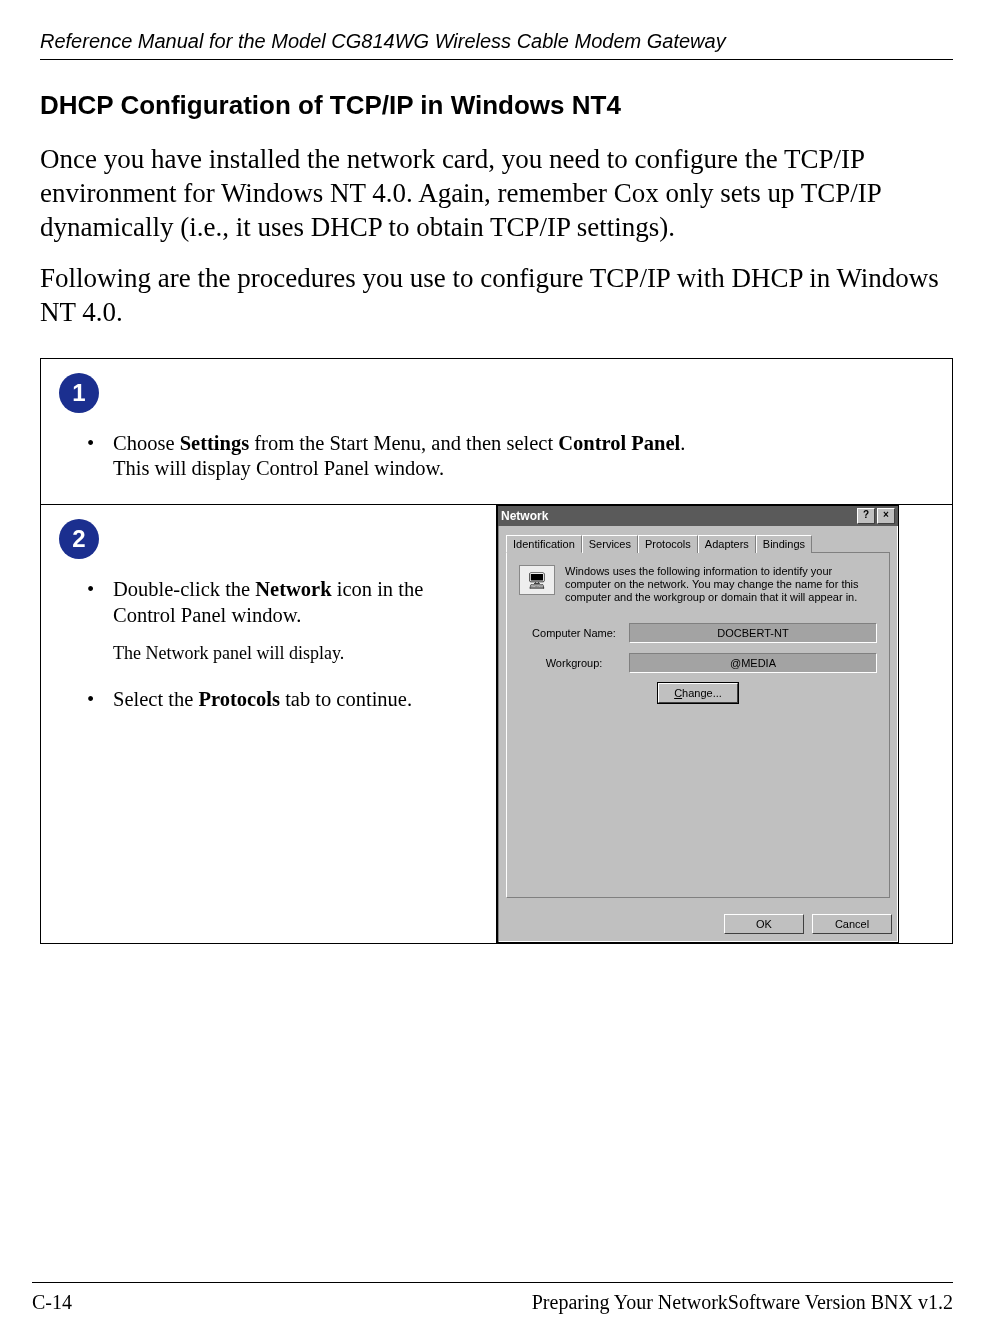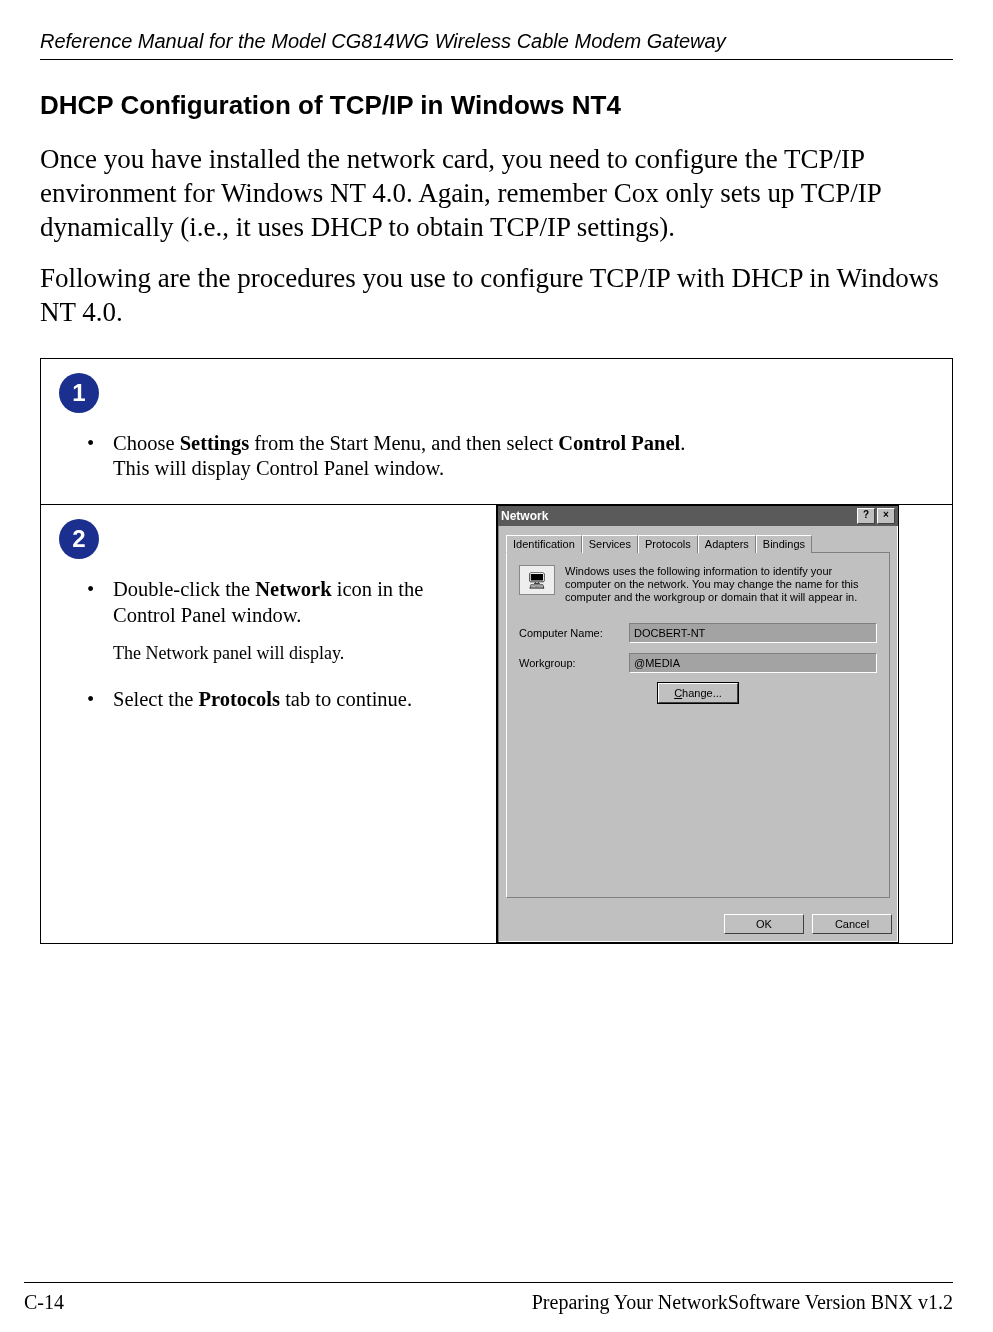--- a/index.html
+++ b/index.html
@@ -176,20 +176,21 @@
   }
   .nt-info-text {
     flex: 1;
     font-size: 11px;
     line-height: 1.2;
   }
   .nt-row {
     display: flex;
     align-items: center;
     margin-bottom: 10px;
+    text-align: center;
   }
   .nt-label {
     width: 110px;
     font-size: 11px;
   }
   .nt-field {
     flex: 1;
     background: #a3a3a3;
     border-top: 1px solid #808080;
     border-left: 1px solid #808080;
@@ -223,21 +224,21 @@
   .nt-bottom {
     display: flex;
     justify-content: flex-end;
     gap: 8px;
     padding: 8px 6px 8px 4px;
   }
 
   .footer {
     position: absolute;
     bottom: 18px;
-    left: 24px;
+    left: 32px;
     right: 40px;
   }
   .footer-rule {
     border: none;
     border-top: 1.5px solid #000;
     margin: 0 0 8px 0;
   }
   .footer-row {
     display: flex;
     justify-content: space-between;

